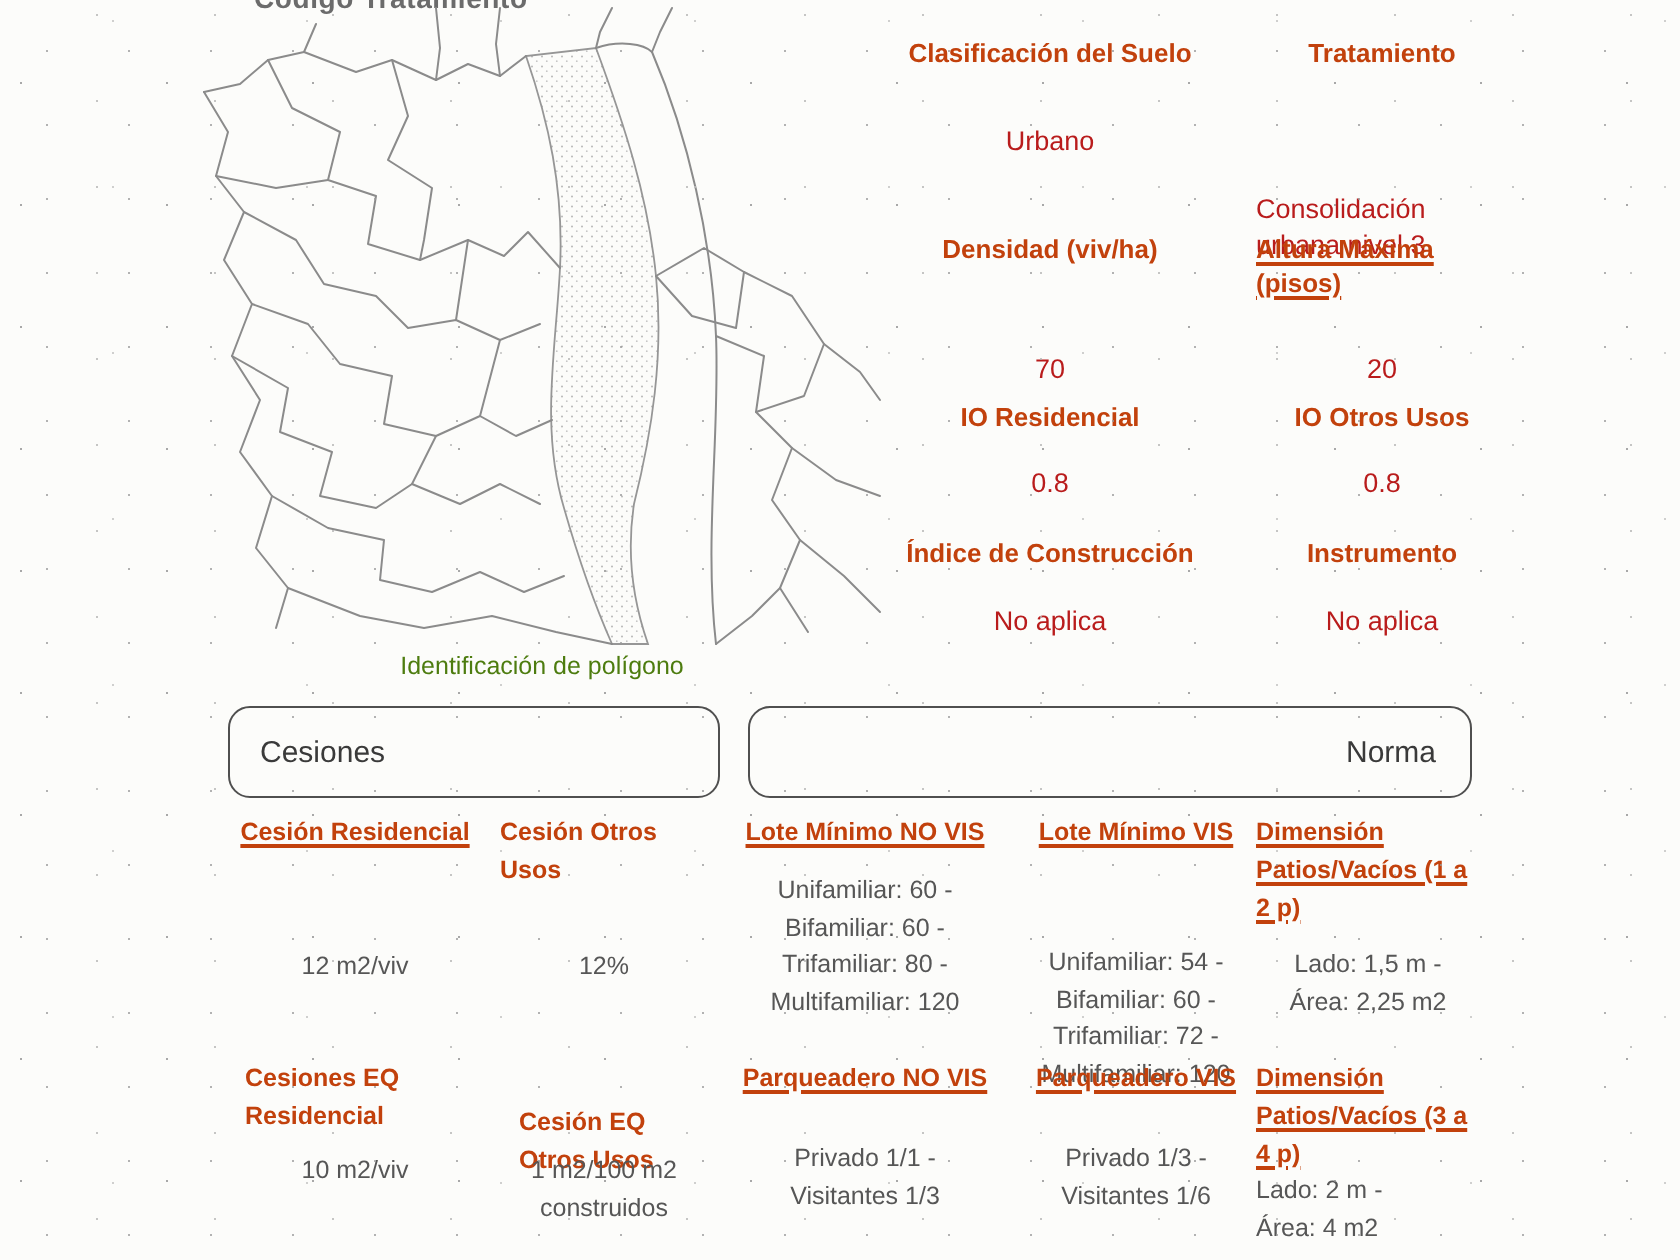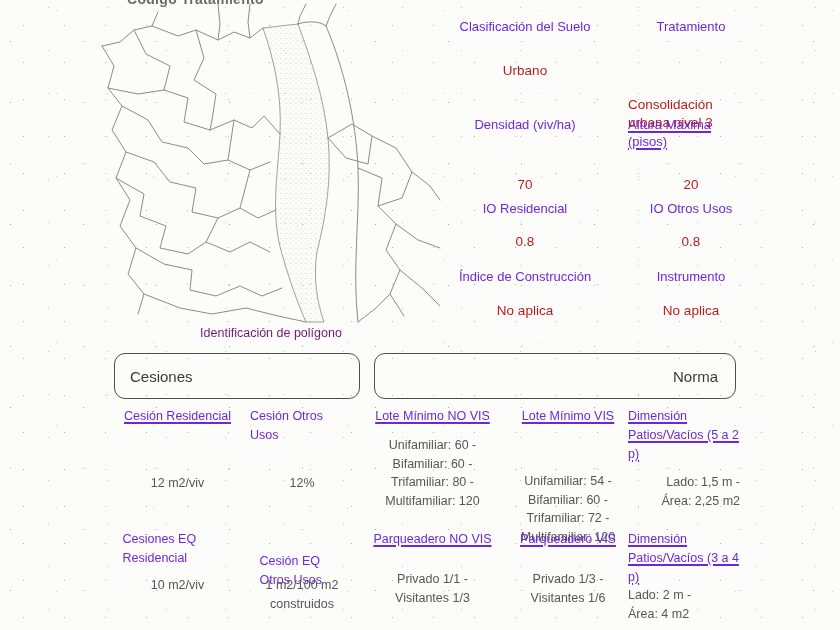--- a/index.html
+++ b/index.html
@@ -20,22 +20,22 @@
       radial-gradient(#9a9a9a 0.6px, transparent 0.8px),
       radial-gradient(#b3b3b3 0.5px, transparent 0.7px),
       radial-gradient(#8d8d8d 0.5px, transparent 0.7px),
       radial-gradient(#c0c0c0 0.6px, transparent 0.8px);
     background-size:41px 37px, 59px 43px, 73px 61px, 97px 83px;
     background-position:3px 7px, 19px 29px, 47px 11px, 8px 52px;
     opacity:.75;
   }
   .abs{position:absolute;}
   .hdr{
-    font-weight:normal;
-    color:#6d28d9;
+    font-weight:bold;
+    color:#c2410c;
     font-size:13px;
     line-height:17px;
     text-decoration:underline;
     text-decoration-thickness:1.5px;
     text-underline-offset:2px;
   }
   .val{
     color:#b91c1c;
     font-size:13.5px;
     line-height:17px;
@@ -52,21 +52,21 @@
     display:flex;align-items:center;
     font-size:15px;color:#3a3a3a;
     background:transparent;
     box-sizing:border-box;
   }
   .tcell-hdr{font-size:12.5px;line-height:19px;}
   .tcell-val{font-size:12.5px;line-height:18.5px;color:#565656;}
   .crop-title{
     font-weight:bold;color:#6b6b6b;font-size:14px;letter-spacing:.3px;
   }
-  .caption{font-size:12.5px;color:#701a75;}
+  .caption{font-size:12.5px;color:#4d7c0f;}
   svg .bnd{fill:none;stroke:#8b8b8b;stroke-width:1;stroke-linejoin:round;stroke-linecap:round;}
 </style>
 </head>
 <body>
 
 <div class="abs crop-title" style="left:127px;top:-9px;">Código Tratamiento</div>
 
 <div class="abs" style="left:100px;top:2px;width:342px;height:322px;">
   <svg width="342" height="322" viewBox="0 0 342 322">
     <defs>
@@ -170,22 +170,22 @@
 Bifamiliar: 60 -
 Trifamiliar: 80 -
 Multifamiliar: 120</div>
 
 <div class="abs hdr tcell-hdr center" style="left:503px;top:407px;width:130px;">Lote Mínimo VIS</div>
 <div class="abs tcell-val center lines" style="left:503px;top:436px;width:130px;margin-top:36px;">Unifamiliar: 54 -
 Bifamiliar: 60 -
 Trifamiliar: 72 -
 Multifamiliar: 120</div>
 
-<div class="abs hdr tcell-hdr" style="left:628px;top:407px;width:112px;text-align:left;">Dimensión Patios/Vacíos (5 a 2 p)</div>
-<div class="abs tcell-val lines" style="left:628px;top:473px;width:112px;text-align:right;">Lado: 1,5 m -
+<div class="abs hdr tcell-hdr" style="left:628px;top:407px;width:112px;text-align:left;">Dimensión Patios/Vacíos (1 a 2 p)</div>
+<div class="abs tcell-val lines" style="left:628px;top:473px;width:112px;text-align:center;">Lado: 1,5 m -
 Área: 2,25 m2</div>
 
 <div class="abs hdr tcell-hdr center" style="left:105px;top:530px;width:145px;">
   <span class="hdr-inner" style="max-width:110px;">Cesiones EQ Residencial</span>
 </div>
 <div class="abs tcell-val center" style="left:105px;top:576px;width:145px;">10 m2/viv</div>
 
 <div class="abs hdr tcell-hdr center" style="left:250px;top:530px;width:104px;margin-top:22px;">
   <span class="hdr-inner" style="max-width:85px;">Cesión EQ Otros Usos</span>
 </div>

